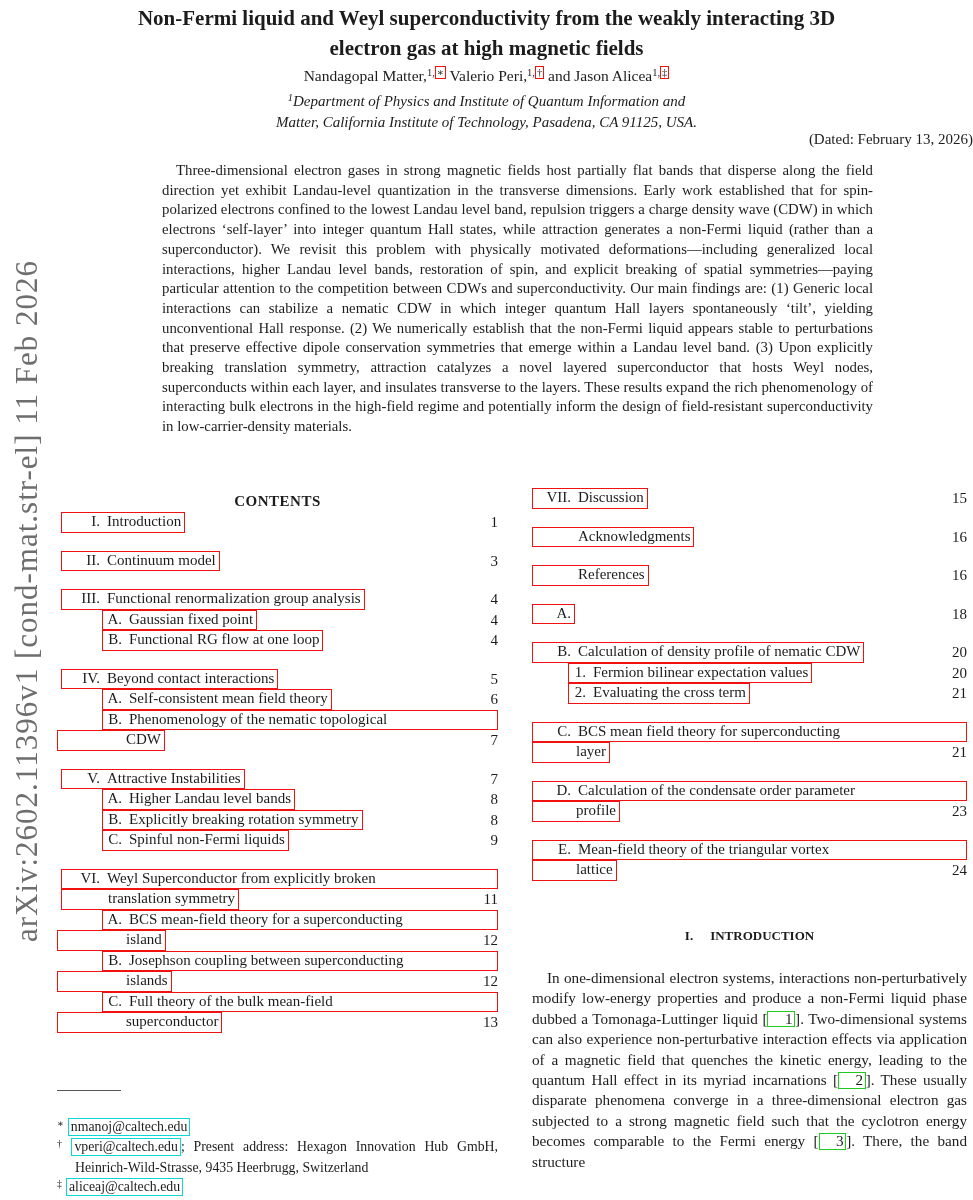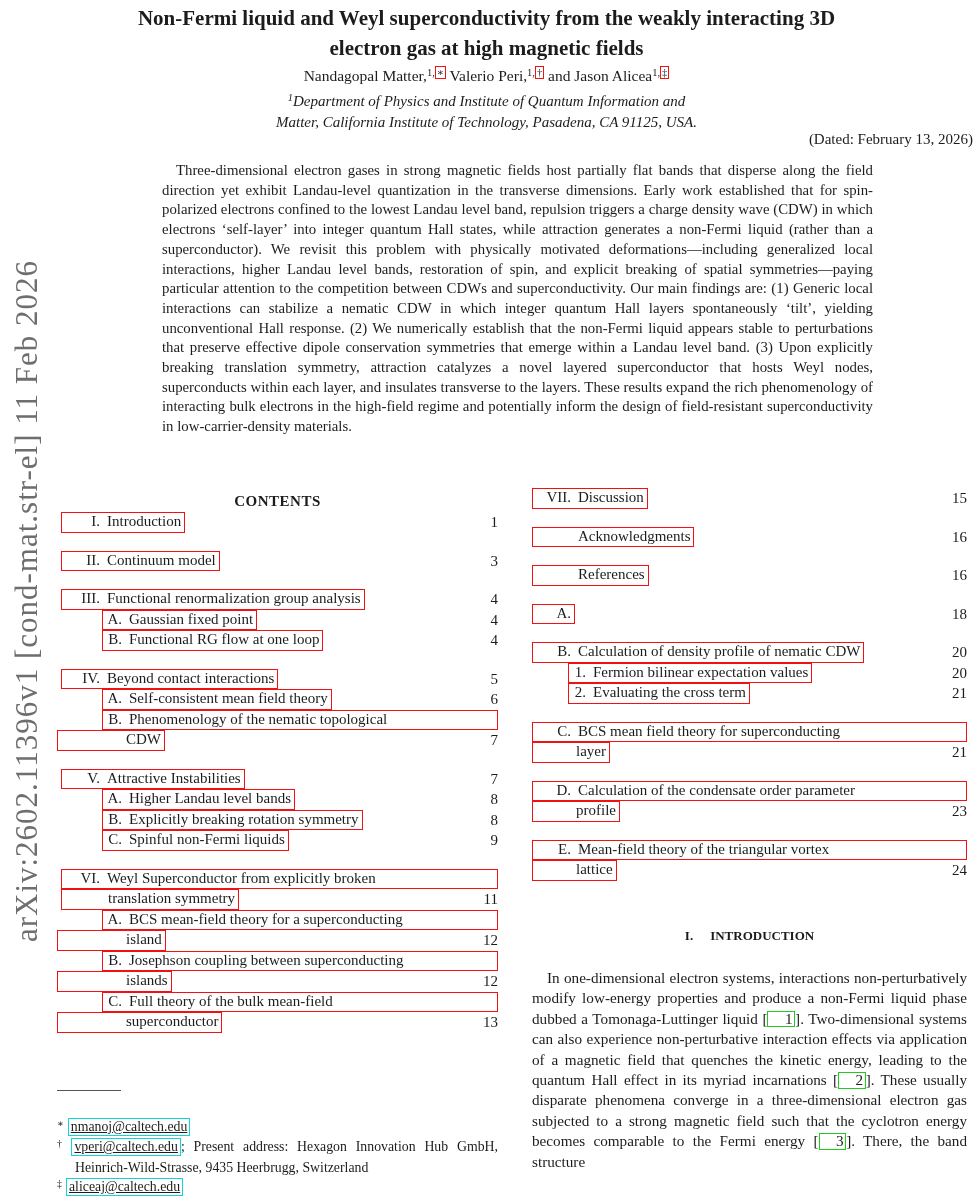--- a/index.html
+++ b/index.html
@@ -88,21 +88,21 @@
   .nowrap { white-space:nowrap; }
   .cite {
     display:inline-block; border:1.5px solid #1ecb1e; padding:0 1.5px;
     line-height:14.5px;
   }
 
   .footnotes { position:absolute; left:57px; top:1090px; width:441px; font-size:13.8px; line-height:19.3px; }
   .fn-rule { width:64px; border-top:1.5px solid #555555; margin-bottom:26px; }
   .fn { padding-left:18px; text-indent:-18px; text-align:justify; }
   .fn-mark { font-size:10px; position:relative; top:-4px; margin-right:4px; }
-  .email-box { border:1.6px solid #0fd6d6; padding:0 2px 1px;text-decoration:underline; }
+  .email-box { border:1.6px solid #0fd6d6; padding:0 2px 1px; }
 </style>
 </head>
 <body>
 
 <div class="page">
 
   <div class="arxiv">arXiv:2602.11396v1 [cond-mat.str-el] 11 Feb 2026</div>
 
   <h1 class="title"><span>Non-Fermi liquid and Weyl superconductivity from the weakly interacting 3D</span><br><span>electron gas at high magnetic fields</span></h1>
 

